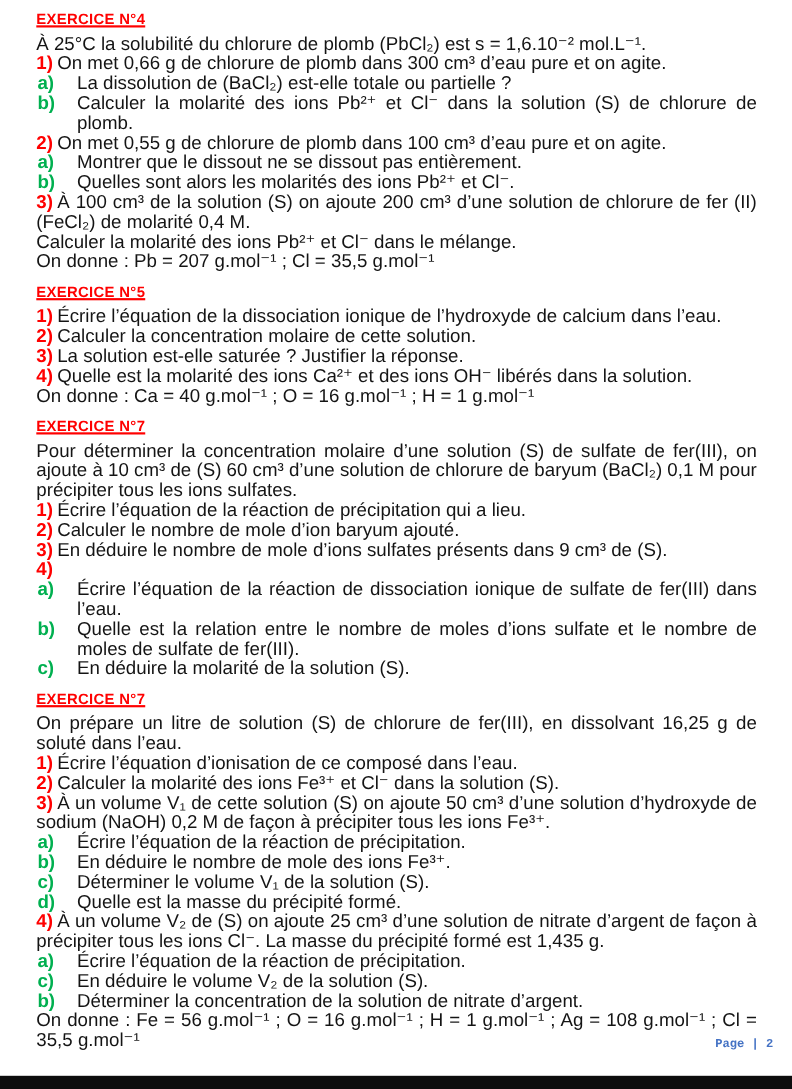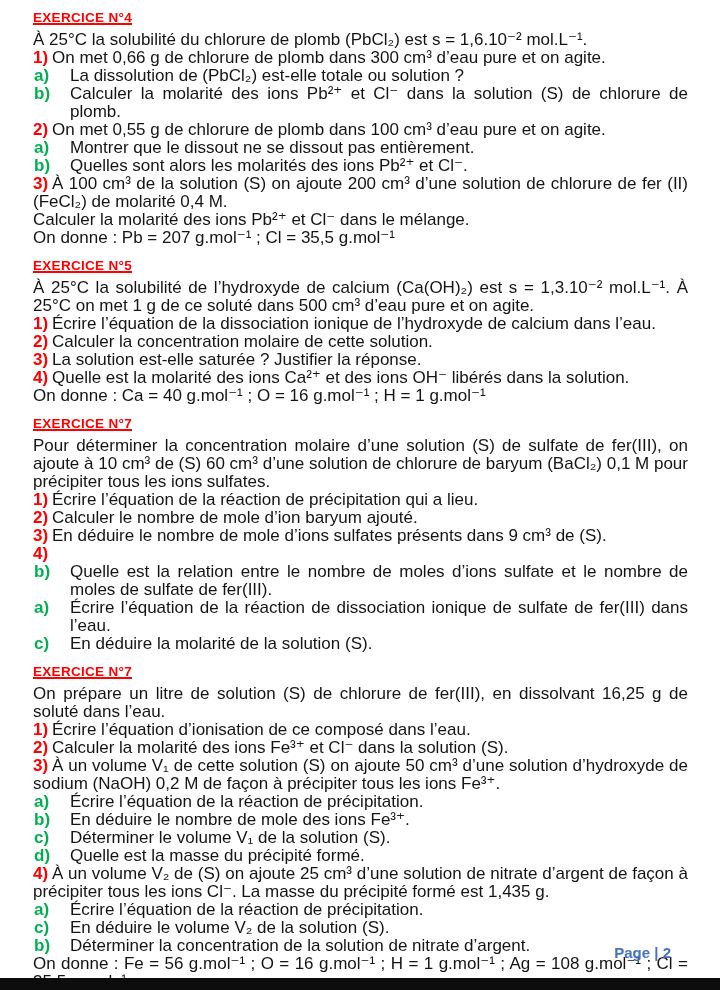--- a/index.html
+++ b/index.html
@@ -34,68 +34,68 @@
     text-align: justify;
     margin: 0;
     color: #141414;
   }
   .marker { font-weight: bold; display: inline-block; }
   .marker.num    { color: #ff0000; width: 19px; }
   .marker.letter { color: #00b050; width: 18px; }
   .line.letter { padding-left: 37px; text-indent: -18px; }
   .footer {
     position: absolute;
-    right: 49px; top: 944px;
-    font-size: 15px;
+    right: 17px; top: 944px;
+    font-size: 11px;
     font-weight: bold;
     color: #4472c4;
+    font-family: Liberation Mono, monospace;
   }
   .bottom-bar {
     position: absolute;
     left: 0; right: 0; bottom: 0;
     height: 12px;
     background: #0d0d0d;
   }
 </style>
 </head>
 <body>
 
 <div class="page">
   <div>
       <section class="exercise">
         <div class="heading">EXERCICE N°4</div>
         <p class="line p"><span>À 25°C la solubilité du chlorure de plomb (PbCl₂) est s = 1,6.10⁻² mol.L⁻¹.</span></p>
         <p class="line num"><span class="marker num">1)</span><span>On met 0,66 g de chlorure de plomb dans 300 cm³ d’eau pure et on agite.</span></p>
-        <p class="line letter"><span class="marker letter">a)</span><span>La dissolution de (PbCl₂) est-elle totale ou solution ?</span></p>
+        <p class="line letter"><span class="marker letter">a)</span><span>La dissolution de (BaCl₂) est-elle totale ou partielle ?</span></p>
         <p class="line letter"><span class="marker letter">b)</span><span>Calculer la molarité des ions Pb²⁺ et Cl⁻ dans la solution (S) de chlorure de plomb.</span></p>
         <p class="line num"><span class="marker num">2)</span><span>On met 0,55 g de chlorure de plomb dans 100 cm³ d’eau pure et on agite.</span></p>
         <p class="line letter"><span class="marker letter">a)</span><span>Montrer que le dissout ne se dissout pas entièrement.</span></p>
         <p class="line letter"><span class="marker letter">b)</span><span>Quelles sont alors les molarités des ions Pb²⁺ et Cl⁻.</span></p>
         <p class="line num"><span class="marker num">3)</span><span>À 100 cm³ de la solution (S) on ajoute 200 cm³ d’une solution de chlorure de fer (II) (FeCl₂) de molarité 0,4 M.</span></p>
         <p class="line p"><span>Calculer la molarité des ions Pb²⁺ et Cl⁻ dans le mélange.</span></p>
         <p class="line p"><span>On donne : Pb = 207 g.mol⁻¹ ; Cl = 35,5 g.mol⁻¹</span></p>
       </section>
       <section class="exercise">
         <div class="heading">EXERCICE N°5</div>
-        <p class="line p"><span>À 25°C la solubilité de l’hydroxyde de calcium (Ca(OH)₂) est s = 1,3.10⁻² mol.L⁻¹. À 25°C on met 1 g de ce soluté dans 500 cm³ d’eau pure et on agite.</span></p>
         <p class="line num"><span class="marker num">1)</span><span>Écrire l’équation de la dissociation ionique de l’hydroxyde de calcium dans l’eau.</span></p>
         <p class="line num"><span class="marker num">2)</span><span>Calculer la concentration molaire de cette solution.</span></p>
         <p class="line num"><span class="marker num">3)</span><span>La solution est-elle saturée ? Justifier la réponse.</span></p>
         <p class="line num"><span class="marker num">4)</span><span>Quelle est la molarité des ions Ca²⁺ et des ions OH⁻ libérés dans la solution.</span></p>
         <p class="line p"><span>On donne : Ca = 40 g.mol⁻¹ ; O = 16 g.mol⁻¹ ; H = 1 g.mol⁻¹</span></p>
       </section>
       <section class="exercise">
         <div class="heading">EXERCICE N°7</div>
         <p class="line p"><span>Pour déterminer la concentration molaire d’une solution (S) de sulfate de fer(III), on ajoute à 10 cm³ de (S) 60 cm³ d’une solution de chlorure de baryum (BaCl₂) 0,1 M pour précipiter tous les ions sulfates.</span></p>
         <p class="line num"><span class="marker num">1)</span><span>Écrire l’équation de la réaction de précipitation qui a lieu.</span></p>
         <p class="line num"><span class="marker num">2)</span><span>Calculer le nombre de mole d’ion baryum ajouté.</span></p>
         <p class="line num"><span class="marker num">3)</span><span>En déduire le nombre de mole d’ions sulfates présents dans 9 cm³ de (S).</span></p>
         <p class="line num"><span class="marker num">4)</span><span></span></p>
+        <p class="line letter"><span class="marker letter">a)</span><span>Écrire l’équation de la réaction de dissociation ionique de sulfate de fer(III) dans l’eau.</span></p>
         <p class="line letter"><span class="marker letter">b)</span><span>Quelle est la relation entre le nombre de moles d’ions sulfate et le nombre de moles de sulfate de fer(III).</span></p>
-        <p class="line letter"><span class="marker letter">a)</span><span>Écrire l’équation de la réaction de dissociation ionique de sulfate de fer(III) dans l’eau.</span></p>
         <p class="line letter"><span class="marker letter">c)</span><span>En déduire la molarité de la solution (S).</span></p>
       </section>
       <section class="exercise">
         <div class="heading">EXERCICE N°7</div>
         <p class="line p"><span>On prépare un litre de solution (S) de chlorure de fer(III), en dissolvant 16,25 g de soluté dans l’eau.</span></p>
         <p class="line num"><span class="marker num">1)</span><span>Écrire l’équation d’ionisation de ce composé dans l’eau.</span></p>
         <p class="line num"><span class="marker num">2)</span><span>Calculer la molarité des ions Fe³⁺ et Cl⁻ dans la solution (S).</span></p>
         <p class="line num"><span class="marker num">3)</span><span>À un volume V₁ de cette solution (S) on ajoute 50 cm³ d’une solution d’hydroxyde de sodium (NaOH) 0,2 M de façon à précipiter tous les ions Fe³⁺.</span></p>
         <p class="line letter"><span class="marker letter">a)</span><span>Écrire l’équation de la réaction de précipitation.</span></p>
         <p class="line letter"><span class="marker letter">b)</span><span>En déduire le nombre de mole des ions Fe³⁺.</span></p>

